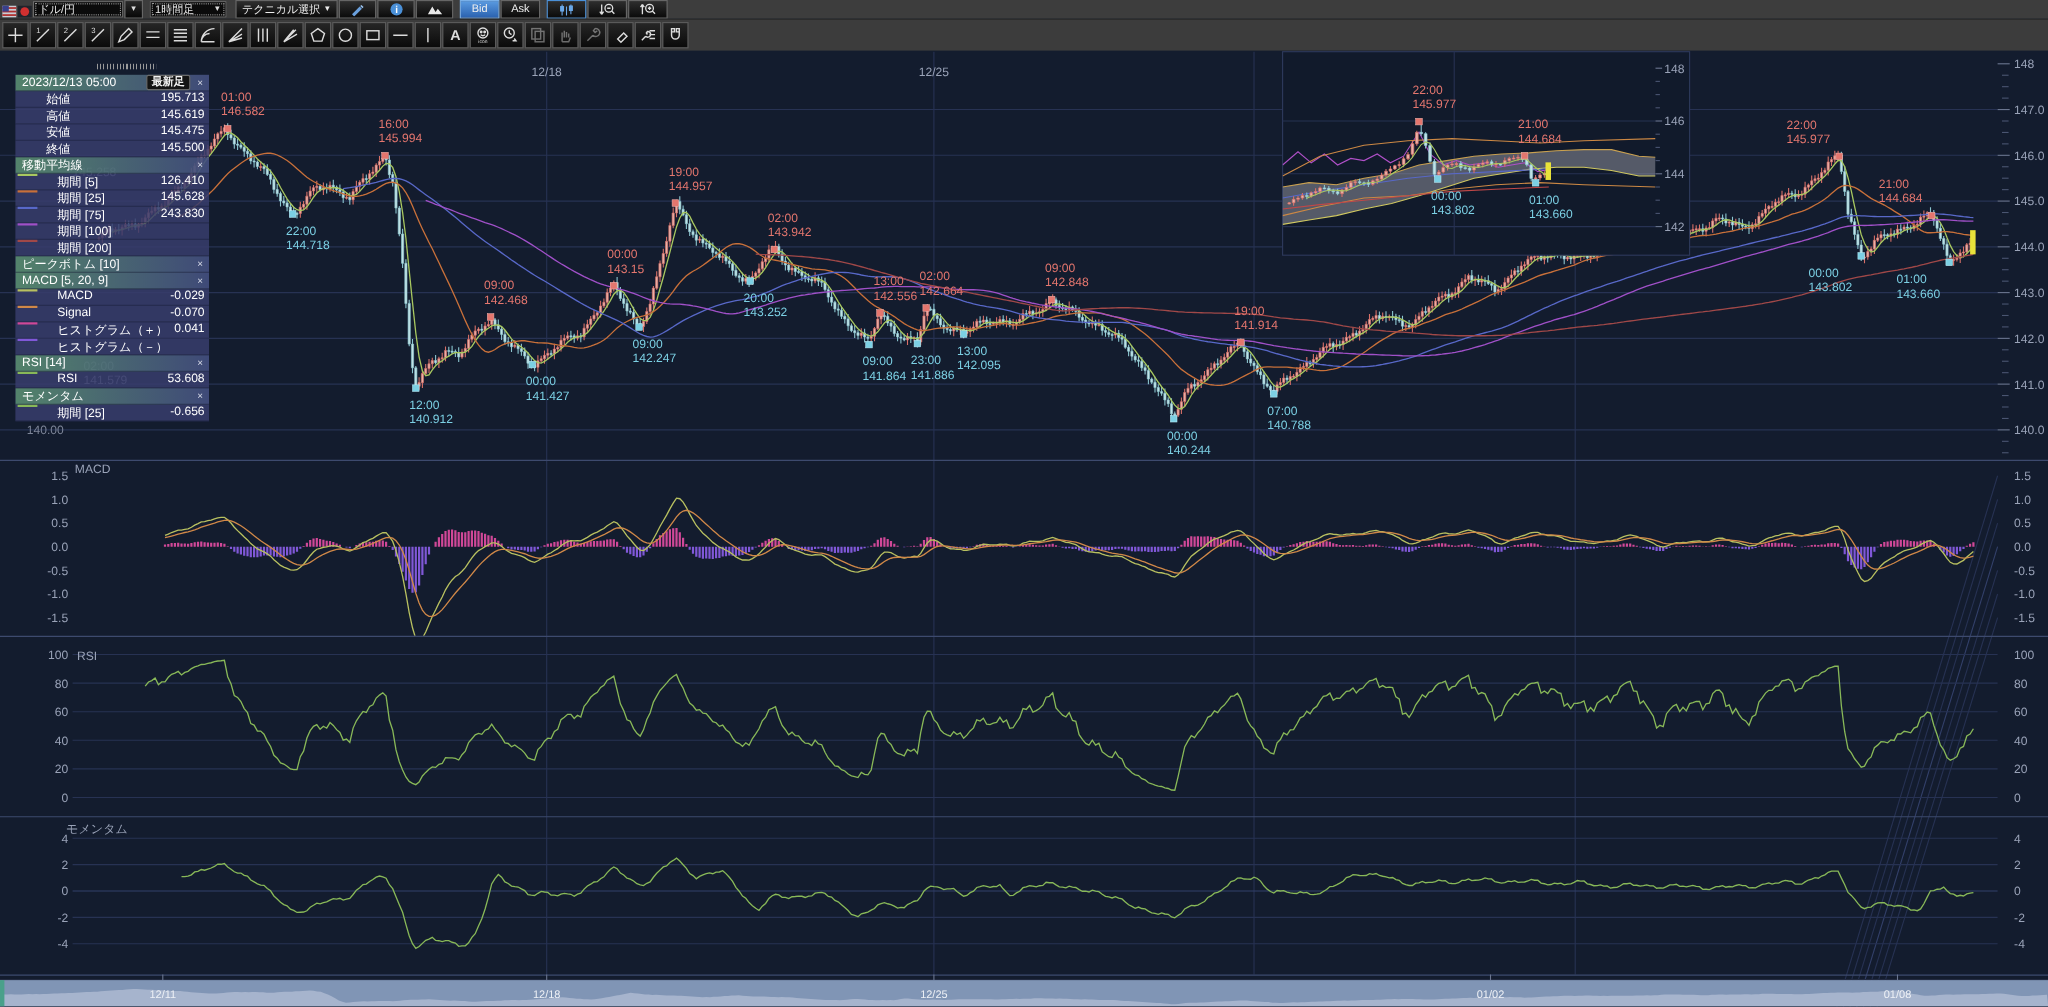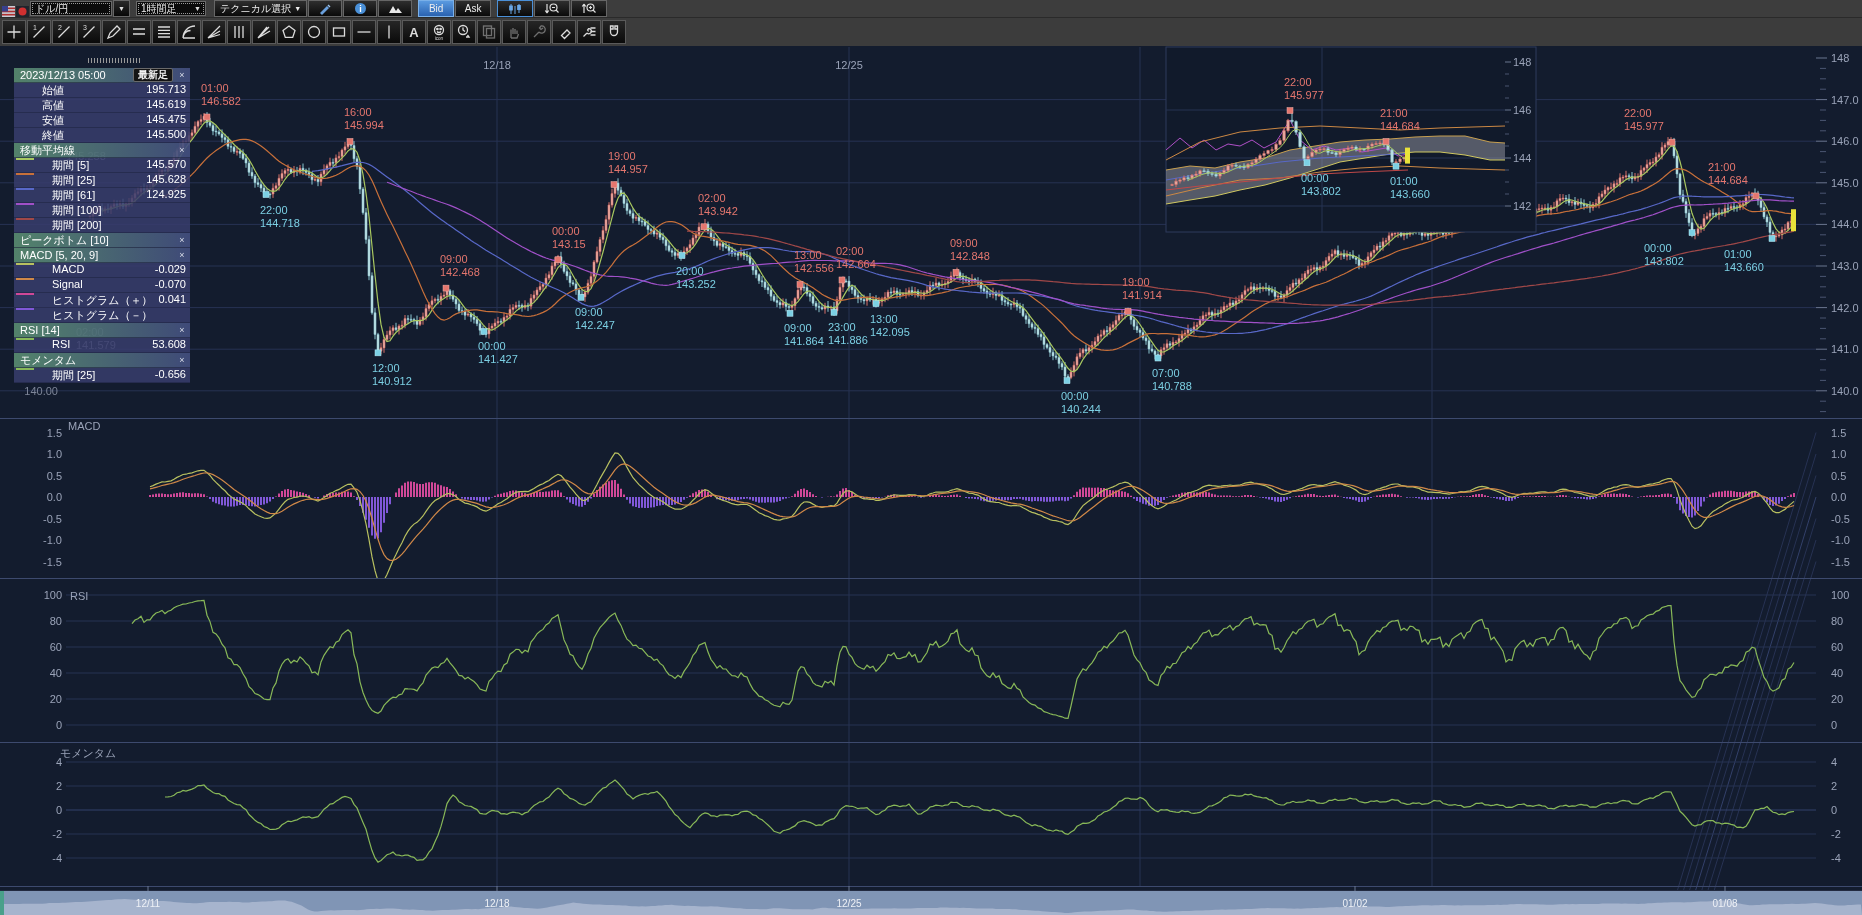--- a/index.html
+++ b/index.html
@@ -609,31 +609,31 @@
         <span class="lab noswatch">終値</span>
         <span class="val">145.500</span>
       </div>
       <div class="p-header">
         <span class="hdate">移動平均線</span>
         <span class="xbtn">×</span>
       </div>
       <div class="p-row">
         <span class="swatch" style="background:#a8c860"></span>
         <span class="lab">期間 [5]</span>
-        <span class="val">145.570</span>
+        <span class="val">126.410</span>
       </div>
       <div class="p-row">
         <span class="swatch" style="background:#c8703a"></span>
         <span class="lab">期間 [25]</span>
         <span class="val">145.628</span>
       </div>
       <div class="p-row">
         <span class="swatch" style="background:#5868c8"></span>
-        <span class="lab">期間 [61]</span>
-        <span class="val">124.925</span>
+        <span class="lab">期間 [75]</span>
+        <span class="val">243.830</span>
       </div>
       <div class="p-row">
         <span class="swatch" style="background:#a050c8"></span>
         <span class="lab">期間 [100]</span>
         <span class="val"></span>
       </div>
       <div class="p-row">
         <span class="swatch" style="background:#a04848"></span>
         <span class="lab">期間 [200]</span>
         <span class="val"></span>

